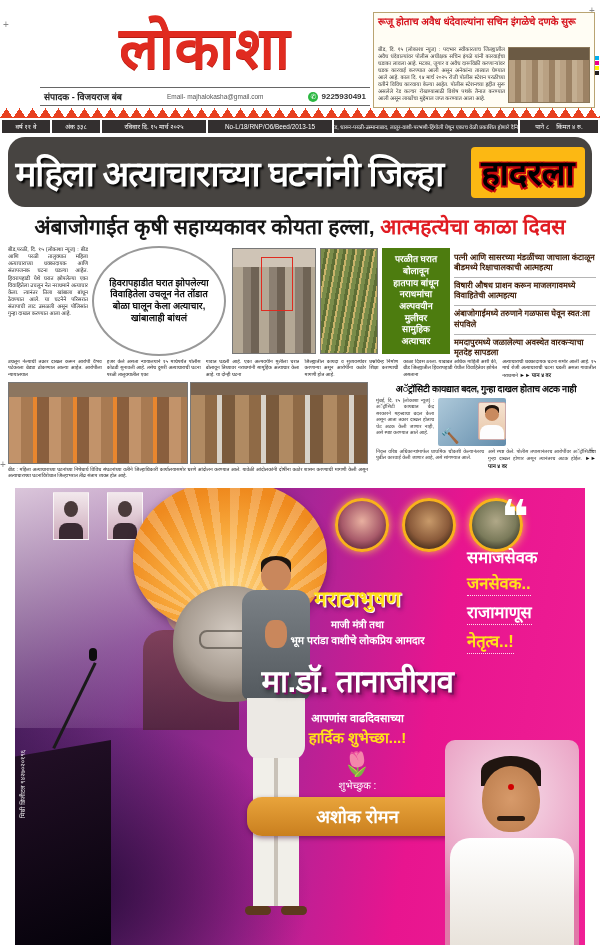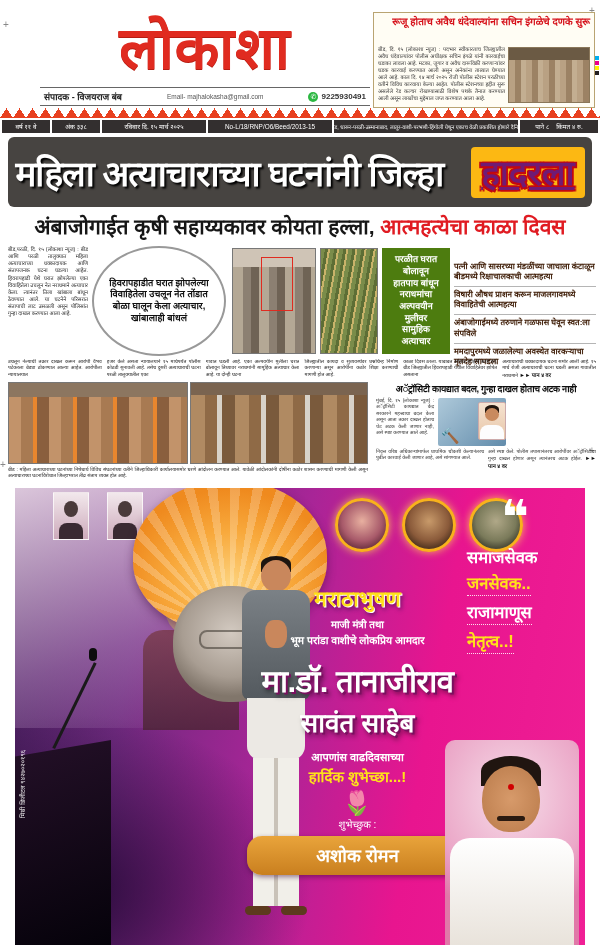--- a/index.html
+++ b/index.html
@@ -14,43 +14,43 @@
   .masthead-sub{position:absolute;left:0;right:0;bottom:2px;border-top:1.5px solid #666;border-bottom:1.5px solid #666;
         display:flex;align-items:center;justify-content:space-between;padding:2px 4px;}
   .editor{font-weight:bold;font-size:9px;color:#222;}
   .email{font-size:6.5px;color:#555;}
   .phone{display:flex;align-items:center;gap:3px;font-size:8px;color:#333;font-weight:bold;}
   .wa{width:10px;height:10px;border-radius:50%;background:#2bb741;color:#fff;font-size:7px;line-height:10px;text-align:center;}
 
   
   .tr-box{position:absolute;left:373px;top:12px;width:222px;height:96px;border:1px solid #b9a472;
           background:#fffdf4;padding:3px 4px;box-sizing:border-box;overflow:hidden;}
-  .tr-head{color:#d6121b;font-weight:bold;font-size:10px;text-align:right;line-height:1.15;margin-bottom:18px;}
+  .tr-head{color:#d6121b;font-weight:bold;font-size:10px;text-align:left;line-height:1.15;margin-bottom:18px;}
   .tr-photo{float:right;width:80px;height:54px;margin:1px 0 2px 3px;border:1px solid #8a775a;
             background:linear-gradient(#6b5a44 0 12px,transparent 12px),
                        repeating-linear-gradient(90deg,#b9a183 0 6px,#9c8264 6px 12px,#c3ae91 12px 17px);}
   .tr-body{font-size:5.4px;color:#333;text-align:justify;line-height:1.3;}
   .morelink{font-weight:bold;color:#111;font-size:5.6px;white-space:nowrap;}
   .regdots{position:absolute;right:1px;top:56px;}
   .regdots span{display:block;width:4px;height:4px;margin-bottom:1px;}
 
   
   .tri-band{position:absolute;left:0;top:108px;width:600px;height:10px;
             background:conic-gradient(from 147deg at 50% 0,#e8401f 0 66deg,transparent 66deg) 0 0/13px 10px repeat-x;}
   .infobar{position:absolute;left:2px;top:120px;width:596px;height:13px;display:flex;gap:2px;}
   .infocell{background:#332f2f;color:#fff;font-size:6.4px;display:flex;align-items:center;justify-content:center;
             white-space:nowrap;overflow:hidden;padding:0 3px;box-sizing:border-box;}
   .c1{width:48px;}.c2{width:48px;}.c3{width:104px;}.c4{width:124px;}.c5{flex:1;font-size:5.4px;}.c6{width:78px;gap:7px;}
 
   
-  .mainhead{position:absolute;left:8px;top:137px;width:584px;height:70px;background:#474441;border-radius:6px;
+  .mainhead{position:absolute;left:8px;top:137px;width:584px;height:70px;background:#474441;border-radius:17px;
             display:flex;align-items:center;justify-content:center;gap:28px;}
   .mh-text{color:#fff;font-size:35px;font-weight:900;letter-spacing:-1px;text-shadow:2px 2px 2px #000;white-space:nowrap;}
-  .mh-hl{background:#fcb813;color:#701a75;font-size:35px;font-weight:900;padding:1px 10px 3px;border-radius:4px;white-space:nowrap;
-         text-shadow:1.5px 1.5px 0 #c4070f,-1.5px -1.5px 0 #c4070f,1.5px -1.5px 0 #c4070f,-1.5px 1.5px 0 #c4070f;text-decoration:underline;}
+  .mh-hl{background:#fcb813;color:#000000;font-size:35px;font-weight:900;padding:1px 10px 3px;border-radius:4px;white-space:nowrap;
+         text-shadow:1.5px 1.5px 0 #c4070f,-1.5px -1.5px 0 #c4070f,1.5px -1.5px 0 #c4070f,-1.5px 1.5px 0 #c4070f;}
   .subhead{position:absolute;left:8px;top:212px;width:584px;text-align:center;font-weight:900;font-size:21px;white-space:nowrap;}
   .sh-black{color:#161616;}
   .sh-red{color:#e01b22;}
 
   
   .mid{position:absolute;left:8px;top:246px;width:588px;height:134px;}
   .mid-col1{position:absolute;left:0;top:0;width:80px;height:108px;font-size:5.3px;color:#222;text-align:justify;line-height:1.35;overflow:hidden;}
   .mid-circle{position:absolute;left:84px;top:0;width:134px;height:110px;border:2px solid #999;border-radius:50%;background:#fff;
               display:flex;align-items:center;justify-content:center;text-align:center;font-weight:bold;font-size:9.3px;
               color:#111;padding:6px 10px;box-sizing:border-box;line-height:1.25;}
@@ -58,21 +58,21 @@
           background:linear-gradient(#cfc4b6 0 18px,transparent 18px),
                      repeating-linear-gradient(90deg,#b4a895 0 10px,#8c8072 10px 18px,#6f6355 18px 26px),
                      linear-gradient(#9a8d7c,#5f564a);}
   .photo1 .redbox{position:absolute;left:28px;top:8px;width:30px;height:52px;border:1.5px solid #e02b20;}
   .photo2{position:absolute;left:312px;top:2px;width:58px;height:106px;border:1px solid #777;box-sizing:border-box;
           background:repeating-linear-gradient(100deg,#7a8c4a 0 4px,#5d6e35 4px 7px,#c9b36a 7px 9px),
                      linear-gradient(#8a9a55,#4a5a28);}
   .olive{position:absolute;left:374px;top:2px;width:68px;height:106px;background:#4d7c0f;color:#fff;font-weight:bold;
          font-size:9px;line-height:1.3;display:flex;align-items:center;justify-content:center;text-align:center;
          padding:11px;box-sizing:border-box;}
-  .sidelist{position:absolute;left:446px;top:13px;width:142px;}
+  .sidelist{position:absolute;left:446px;top:4px;width:142px;}
   .sideitem{font-size:8.1px;font-weight:bold;color:#42210b;padding:3px 0 4px;border-bottom:1px solid #b5b5b5;line-height:1.25;}
   .sideitem:last-child{border-bottom:none;}
   .bottomrow{position:absolute;left:0;top:113px;width:588px;height:21px;display:flex;gap:5px;}
   .bcol{flex:1;font-size:4.9px;color:#222;text-align:justify;line-height:1.3;overflow:hidden;}
 
   
   .atro{position:absolute;left:8px;top:382px;width:588px;height:102px;}
   .photoL,.photoR{position:absolute;top:0;height:82px;border:1px solid #777;box-sizing:border-box;}
   .photoL{left:0;width:180px;
      background:linear-gradient(#8c7660 0 14px,transparent 14px),
@@ -344,21 +344,20 @@
       <div class="rline r-yellow"><span class="r-under">जनसेवक..</span></div>
       <div class="rline r-white"><span class="r-under">राजामाणूस</span></div>
       <div class="rline r-yellow"><span class="r-under">नेतृत्व..!</span></div>
     </div>
 
     <div class="ad-stack">
       <div class="ad-title">मराठाभुषण</div>
       <div class="ad-sub1">माजी मंत्री तथा</div>
       <div class="ad-sub2">भूम परांडा वाशीचे लोकप्रिय आमदार</div>
       <div class="ad-name1">मा.डॉ. तानाजीराव</div>
-      <div class="ad-name2">सावंत साहेब</div>
       <div class="ad-wish1">आपणांस वाढदिवसाच्या</div>
       <div class="ad-wish2">हार्दिक शुभेच्छा...!</div>
       <div class="ad-flowers">🌷</div>
       <div class="ad-greet-label">शुभेच्छुक :</div>
       <div class="ad-greeter">
         <div class="ad-greeter-name">अशोक रोमन</div>
       </div>
     </div>
 
     <div class="ad-portrait">

